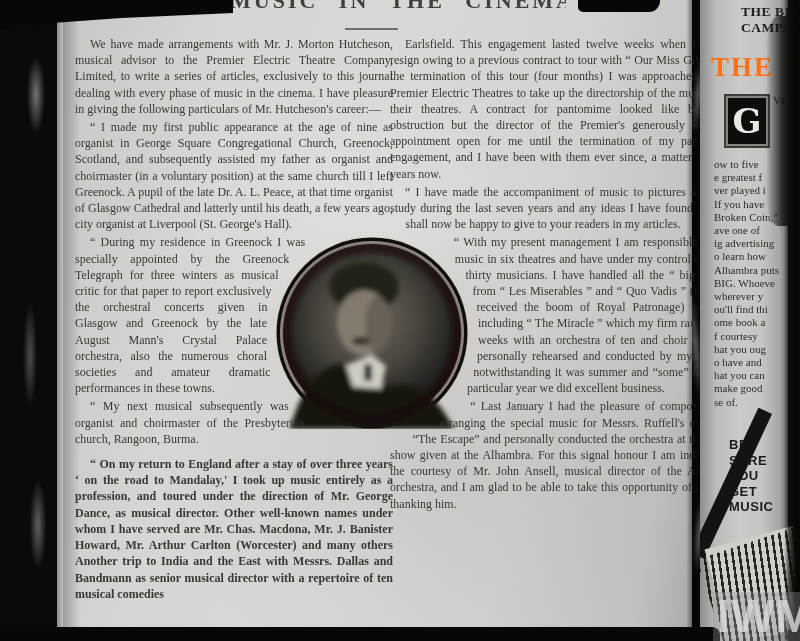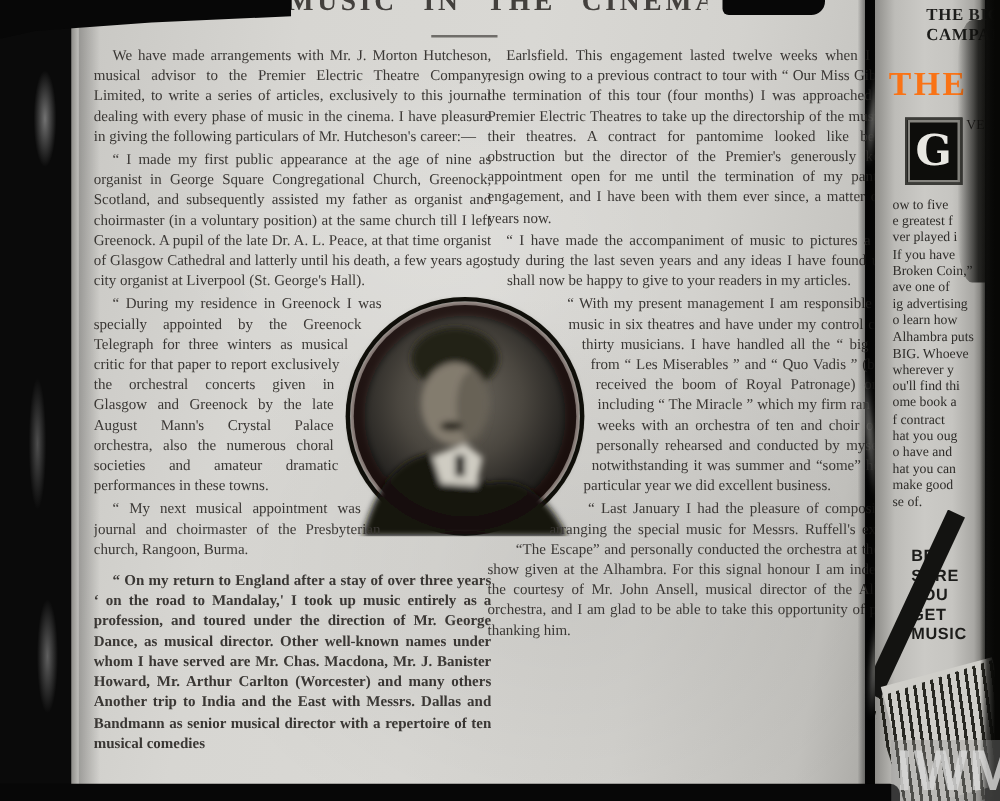--- a/index.html
+++ b/index.html
@@ -138,21 +138,21 @@
         <circle cx="96" cy="96" r="86" fill="none" stroke="#0d0c08" stroke-width="12" opacity="0.5"></circle>
       </g>
     </svg>
   </div>
 
   <div class="col col-left">
     <div class="shape"></div>
   <p>We have made arrangements with Mr. J. Morton Hutcheson, musical advisor to the Premier Electric Theatre Company, Limited, to write a series of articles, exclusively to this journal dealing with every phase of music in the cinema.  I have pleasure in giving the following particulars of Mr. Hutcheson's career:—</p>
       <p>“ I made my first public appearance at the age of nine as organist in George Square Congregational Church, Greenock, Scotland, and subsequently assisted my father as organist and choirmaster (in a voluntary position) at the same church till I left Greenock.  A pupil of the late Dr. A. L. Peace, at that time organist of Glasgow Cathedral and latterly until his death, a few years ago, city organist at Liverpool (St. George's Hall).</p>
       <p>“ During my residence in Greenock I was specially appointed by the Greenock Telegraph for three winters as musical critic for that paper to report exclusively the orchestral concerts given in Glasgow and Greenock by the late August Mann's Crystal Palace orchestra, also the numerous choral societies and amateur dramatic performances in these towns.</p>
-      <p>“ My next musical appointment was journal and choirmaster of the Presbyterian church, Rangoon, Burma.</p>
+      <p>“ My next musical subsequently was organist and choirmaster of the Presbyterian church, Rangoon, Burma.</p>
       <p>“ On my return to England after a stay of over three years ‘ on the road to Mandalay,' I took up music entirely as a profession, and toured under the direction of Mr. George Dance, as musical director.  Other well-known names under whom I have served are Mr. Chas. Macdona, Mr. J. Banister Howard, Mr. Arthur Carlton (Worcester) and many others  Another trip to India and the East with Messrs. Dallas and Bandmann as senior musical director with a repertoire of ten musical comedies</p>
     </div>
   <div class="col col-right">
     <div class="shape"></div>
   <p>Earlsfield.  This engagement lasted twelve weeks when I had to resign owing to a previous contract to tour with “ Our Miss Gibbs.” At the termination of this tour (four months) I was approached by the Premier Electric Theatres to take up the directorship of the music at all their theatres.  A contract for pantomime looked like being an obstruction but the director of the Premier's generously kept the appointment open for me until the termination of my pantomime engagement, and I have been with them ever since, a matter of three years now.</p>
       <p>“ I have made the accompaniment of music to pictures a special study during the last seven years and any ideas I have found useful I shall now be happy to give to your readers in my articles.</p>
       <p>“ With my present management I am responsible for the music in six theatres and have under my control close on thirty musicians.  I have handled all the “ big ” films from “ Les Miserables ” and “ Quo Vadis ” (before it received the boom of Royal Patronage) onwards, including “ The Miracle ” which my firm ran for five weeks with an orchestra of ten and choir of eight, personally rehearsed and conducted by myself, and notwithstanding it was summer and “some” heat that particular year we did excellent business.</p>
       <p>“ Last January I had the pleasure of composing and arranging the special music for Messrs. Ruffell's exclusive “The Escape” and personally conducted the orchestra at the Trade show given at the Alhambra.  For this signal honour I am indebted to the courtesy of Mr. John Ansell, musical director of the Alhambra orchestra, and I am glad to be able to take this opportunity of publicly thanking him.</p>
     </div>
 
@@ -176,21 +176,21 @@
       <div>If you have</div>
       <div>Broken Coin,”</div>
       <div>ave one of</div>
       <div>ig advertising</div>
       <div>o learn how</div>
       <div>Alhambra puts</div>
       <div>BIG. Whoeve</div>
       <div>wherever y</div>
       <div>ou'll find thi</div>
       <div>ome book a</div>
-      <div>f contract</div>
+      <div>f courtesy</div>
       <div>hat you oug</div>
       <div>o have and</div>
       <div>hat you can</div>
       <div>make good</div>
       <div>se of.</div>
     </div>
   <div class="promo">
       <div>BE</div>
       <div>SURE</div>
       <div>YOU</div>

